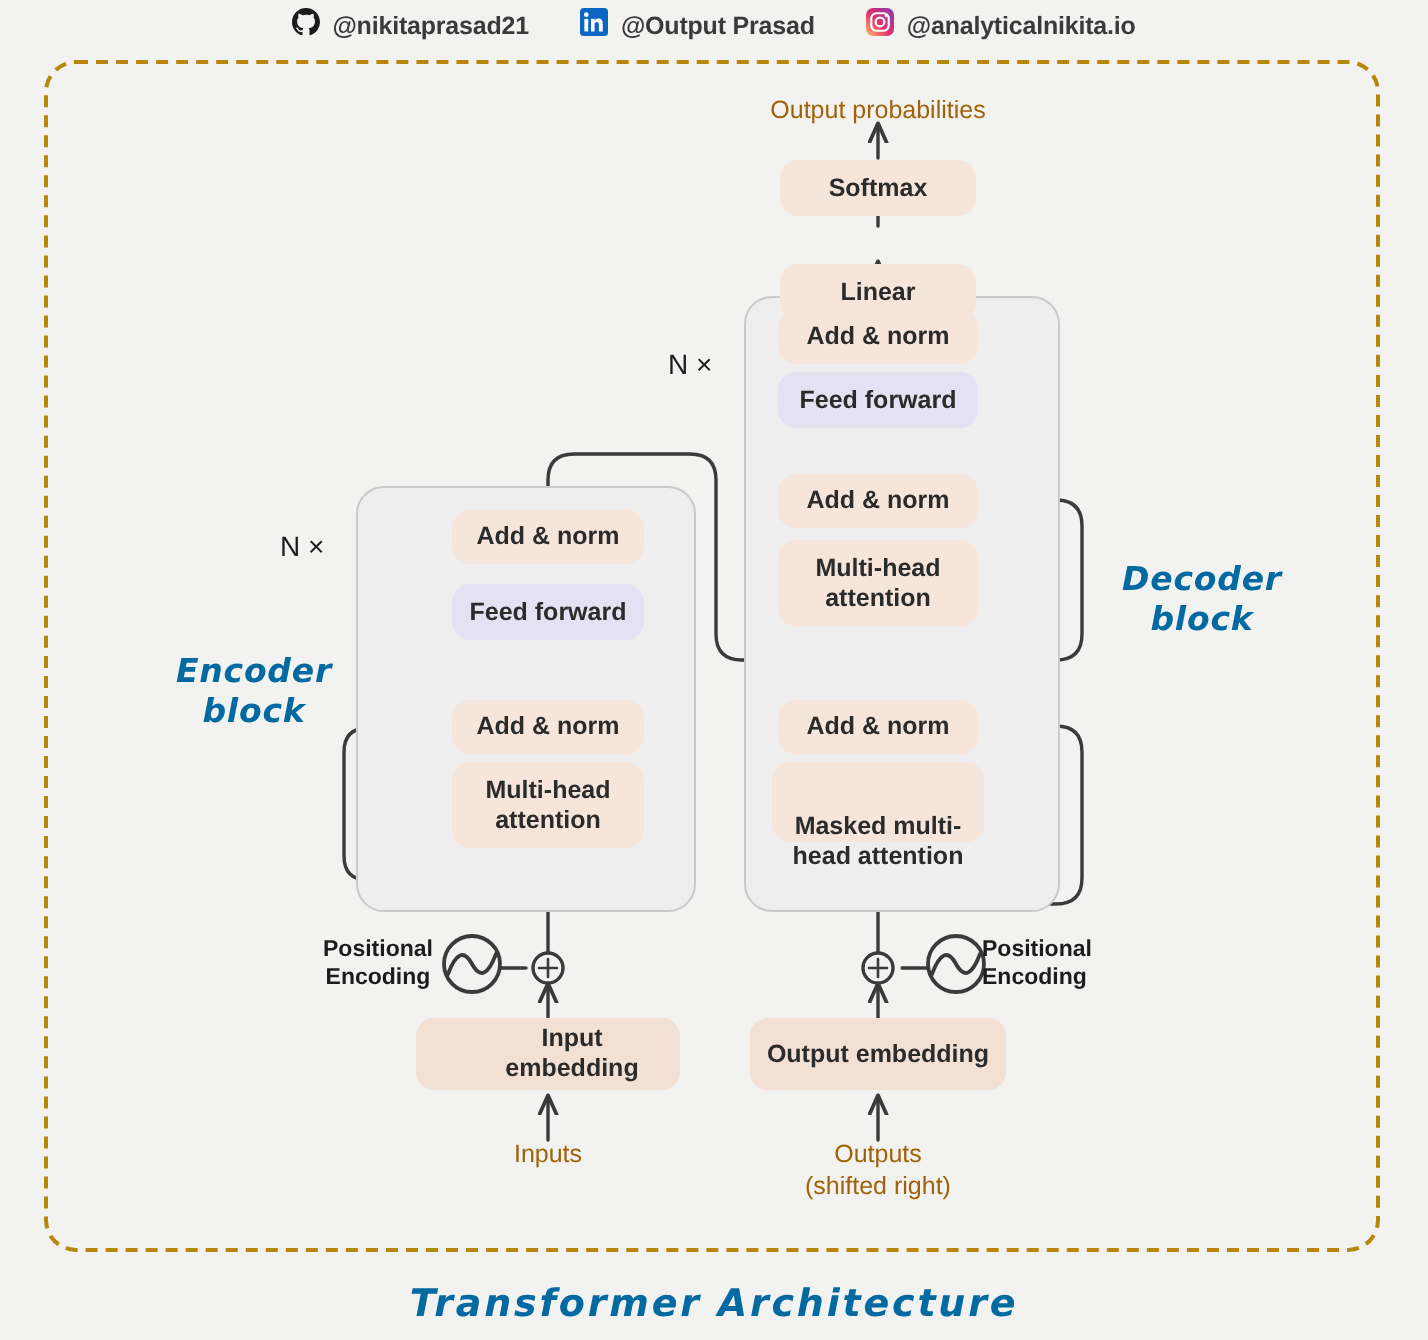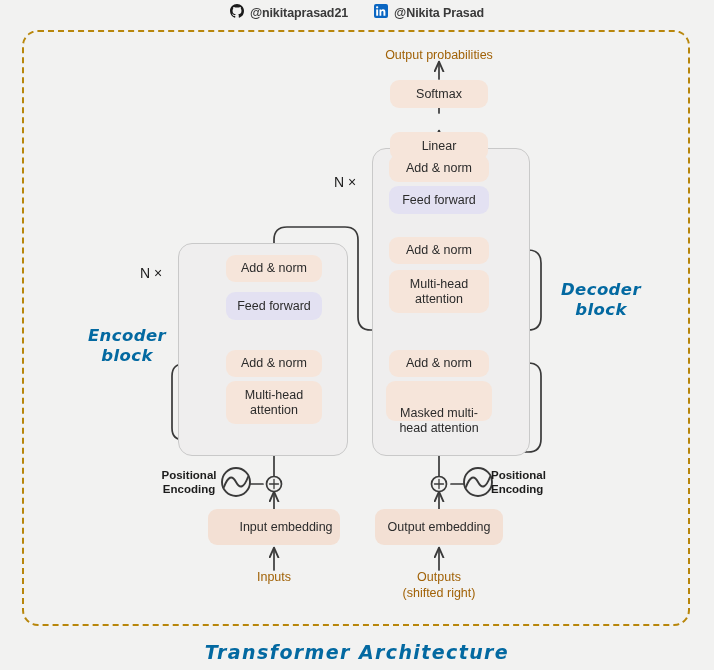--- a/index.html
+++ b/index.html
@@ -69,20 +69,21 @@
     box-sizing: border-box;
     display: flex;
     align-items: center;
     justify-content: center;
     text-align: center;
     border-radius: 9px;
     font-size: 12.5px;
     color: #2b2b2b;
     line-height: 1.18;
     padding: 2px 4px;
+    font-weight: bold;
   }
   .node.peach      { background: #f6e5da; }
   .node.peach-dark { background: #f3e0d4; }
   .node.lav        { background: #e3e1f2; }
 
   
   .block-container {
     position: absolute;
     box-sizing: border-box;
     border: 1.6px solid #c9c9c9;
@@ -163,23 +164,41 @@
   <div class="social-item">
     <span class="social-icon">
       <svg width="14" height="14" viewBox="0 0 16 16">
         <rect width="16" height="16" rx="2.2" fill="#0a66c2"></rect>
         <rect x="2.5" y="6.2" width="2.2" height="7.2" fill="#ffffff"></rect>
         <circle cx="3.6" cy="3.8" r="1.32" fill="#ffffff"></circle>
         <path fill="#ffffff" d="M6.3 6.2h2.1v1c.33-.6 1.06-1.16 2.12-1.16 1.85 0 2.48 1.12
           2.48 3.03v4.33h-2.2V9.5c0-.96-.34-1.55-1.15-1.55-.7 0-1.06.47-1.24.93-.06.16-.07.39-.07.62v3.9H6.3z"></path>
       </svg>
     </span>
-    <span class="social-handle">@Nikita Prasad</span>
-  </div>
-
+    <span class="social-handle">@Output Prasad</span>
+  </div>
+
+  <div class="social-item">
+    <span class="social-icon">
+      <svg width="14" height="14" viewBox="0 0 16 16">
+        <defs>
+          <linearGradient id="igGrad" x1="0" y1="1" x2="1" y2="0">
+            <stop offset="0%" stop-color="#fdc468"></stop>
+            <stop offset="45%" stop-color="#e1306c"></stop>
+            <stop offset="100%" stop-color="#833ab4"></stop>
+          </linearGradient>
+        </defs>
+        <rect width="16" height="16" rx="4" fill="url(#igGrad)"></rect>
+        <rect x="3" y="3" width="10" height="10" rx="3" fill="none" stroke="#ffffff" stroke-width="1.25"></rect>
+        <circle cx="8" cy="8" r="2.5" fill="none" stroke="#ffffff" stroke-width="1.25"></circle>
+        <circle cx="11.5" cy="4.5" r="0.85" fill="#ffffff"></circle>
+      </svg>
+    </span>
+    <span class="social-handle">@analyticalnikita.io</span>
+  </div>
 
 </div>
 
 <div class="dashed-frame"></div>
 
 <div class="diagram">
 
   <svg class="wires" viewBox="0 0 714 670">
     <defs>
       <marker id="ah" markerWidth="7" markerHeight="7" refX="5.6" refY="3" orient="auto" markerUnits="strokeWidth">

